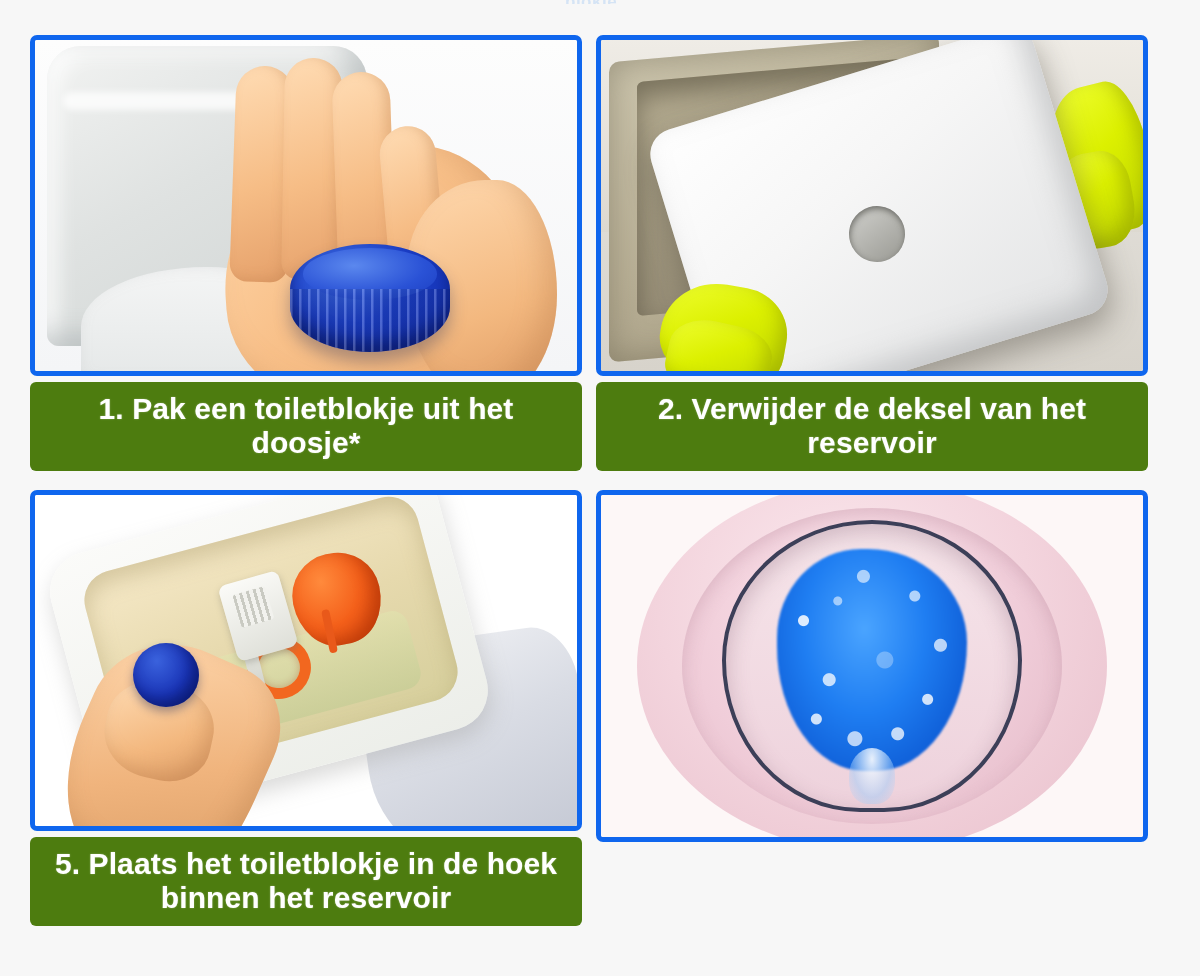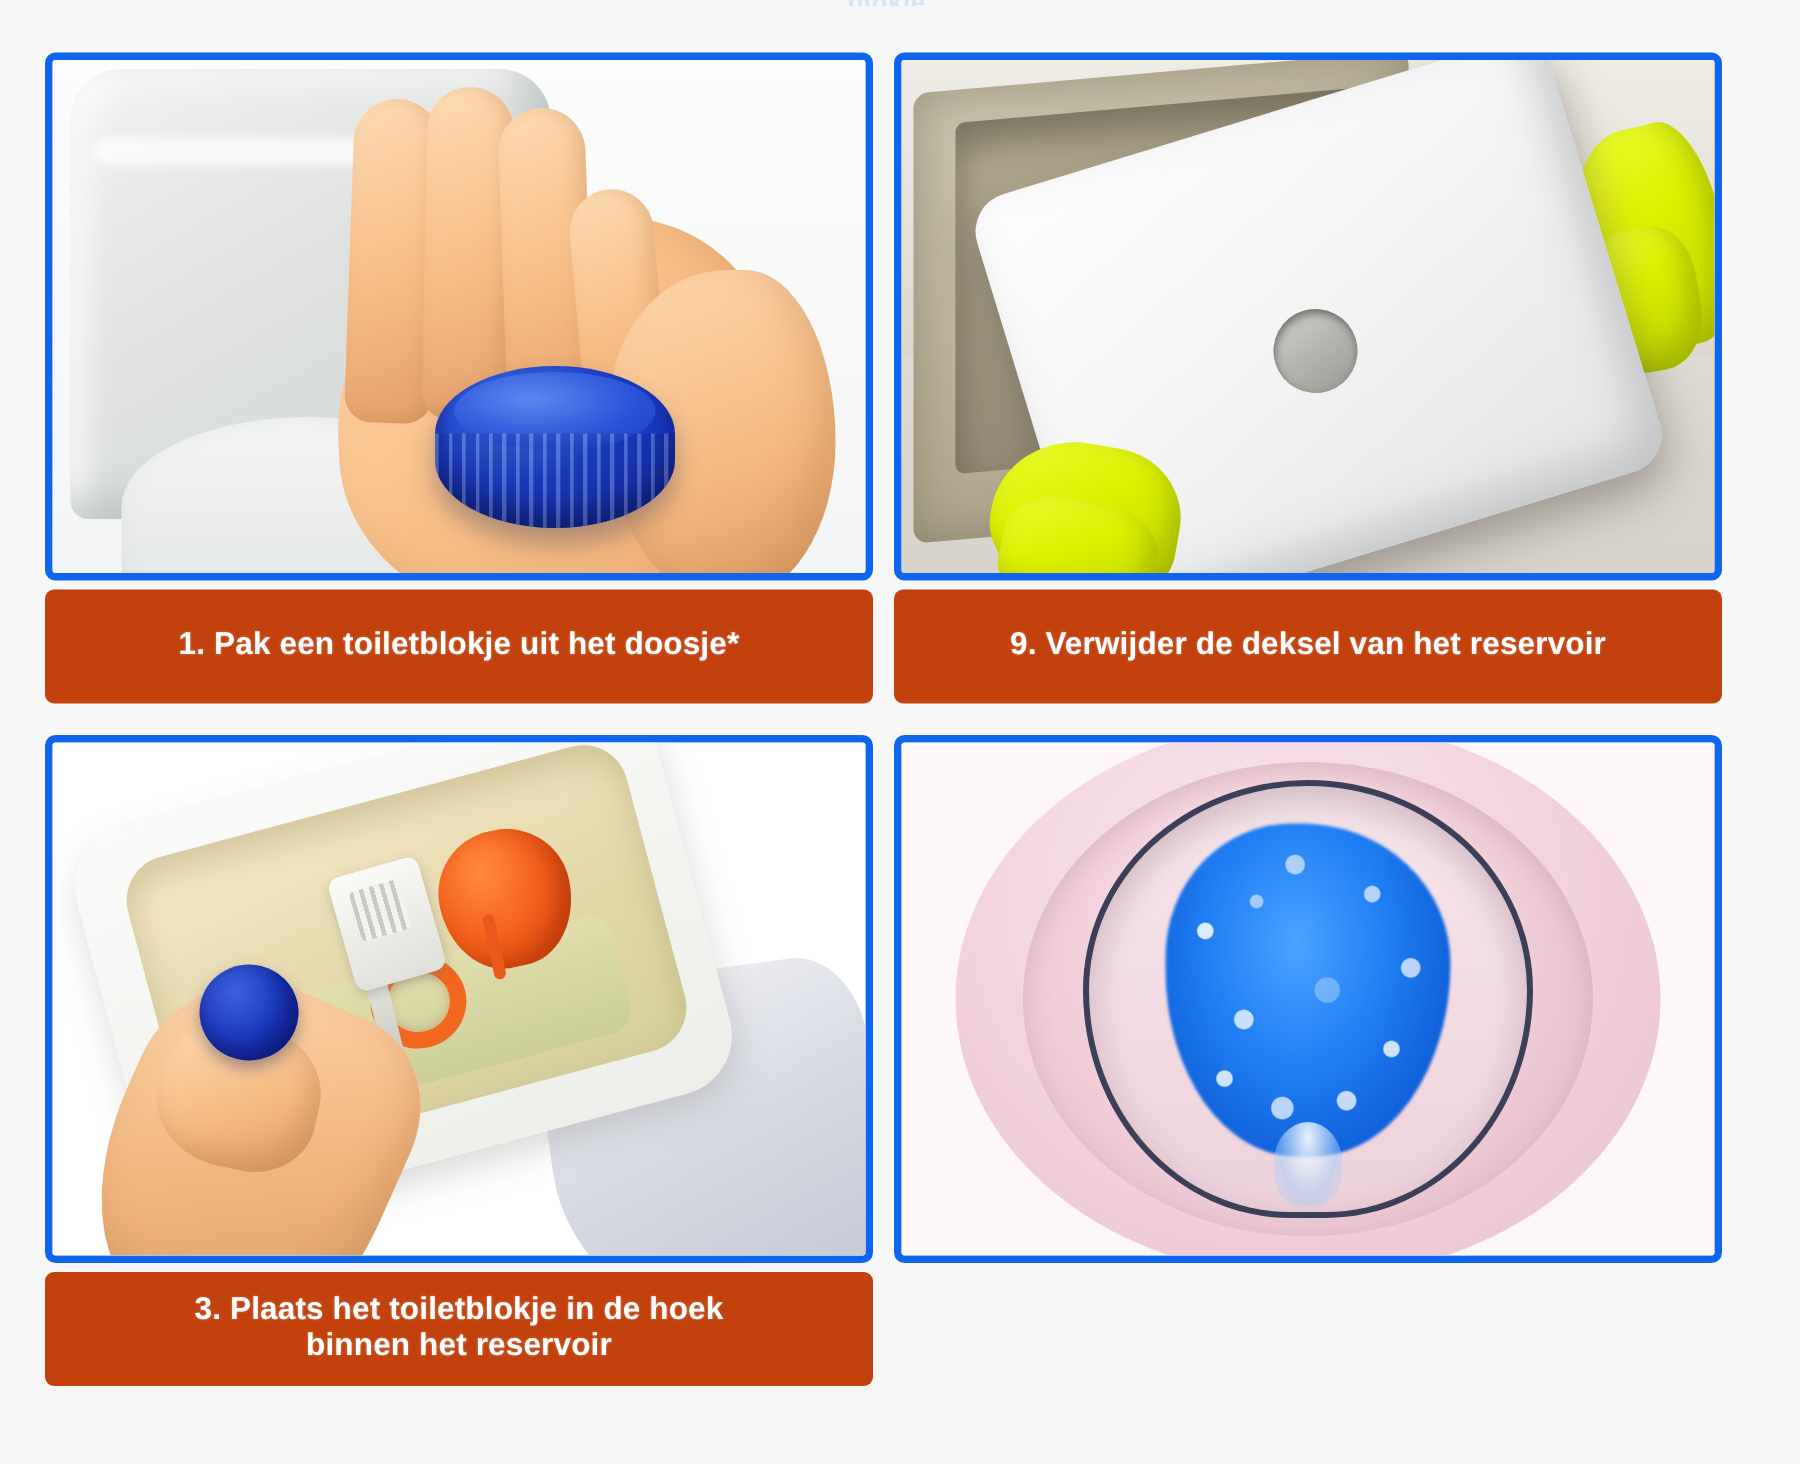--- a/index.html
+++ b/index.html
@@ -67,24 +67,24 @@
 
   .photo {
     position: absolute;
     inset: 0;
     overflow: hidden;
   }
 
   
   .caption {
     margin-top: 6px;
-    background: #c2410c;
+    background: #4d7c0f;
     border-radius: 6px;
     color: #ffffff;
-    font-size: 21px;
+    font-size: 30px;
     font-weight: 700;
     letter-spacing: .1px;
     line-height: 1.12;
     padding: 11px 14px 13px 14px;
     min-height: 76px;
     display: flex;
     flex-direction: column;
     justify-content: center;
     text-shadow: 0 0 2px rgba(255,255,255,.35);
   }
@@ -466,42 +466,42 @@
         <div class="valve"></div>
         <div class="glove g-right"></div>
         <div class="glove g-right2"></div>
         <div class="lid"></div>
         <div class="lid-hole"></div>
         <div class="glove g-left"></div>
         <div class="glove g-left2"></div>
       </div>
     </div>
     <div class="caption center">
-      <span>9. Verwijder de deksel van het reservoir</span>
+      <span>2. Verwijder de deksel van het reservoir</span>
     </div>
   </div>
 
   <div class="step-card">
     <div class="photo-frame">
       <div class="photo p3">
         <div class="porcelain"></div>
         <div class="tankbody"></div>
         <div class="tankinner"></div>
         <div class="waterline"></div>
         <div class="float"></div>
         <div class="flap"></div>
         <div class="mechstem"></div>
         <div class="mech"></div>
         <div class="handarm"></div>
         <div class="fist"></div>
         <div class="blueblock"></div>
       </div>
     </div>
     <div class="caption center">
-      <span>3. Plaats het toiletblokje in de hoek</span>
+      <span>5. Plaats het toiletblokje in de hoek</span>
       <span class="ln2">binnen het reservoir</span>
     </div>
   </div>
 
   <div class="step-card">
     <div class="photo-frame">
       <div class="photo p4">
         <div class="seat-outer"></div>
         <div class="seat-mid"></div>
         <div class="rim">

